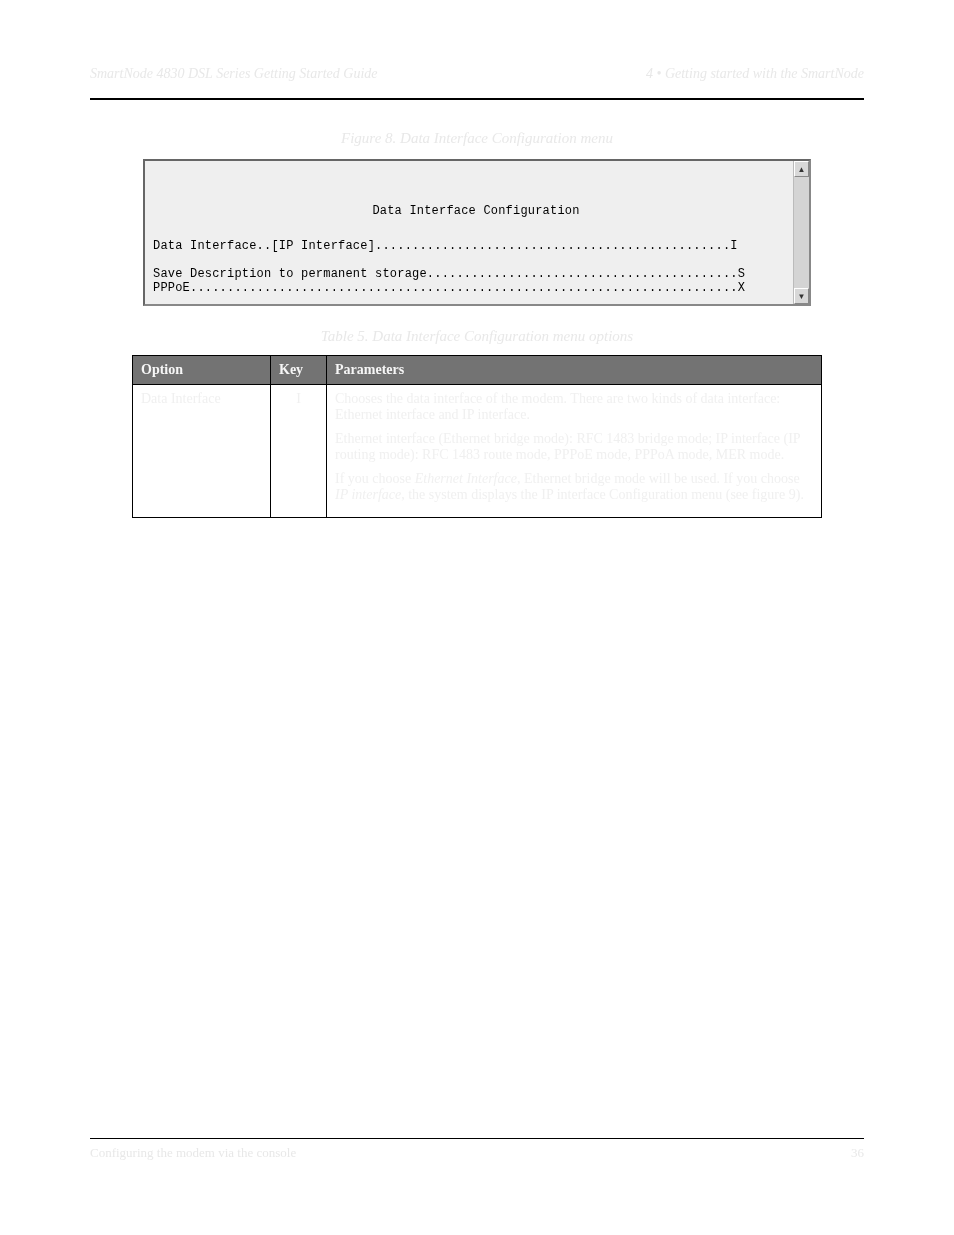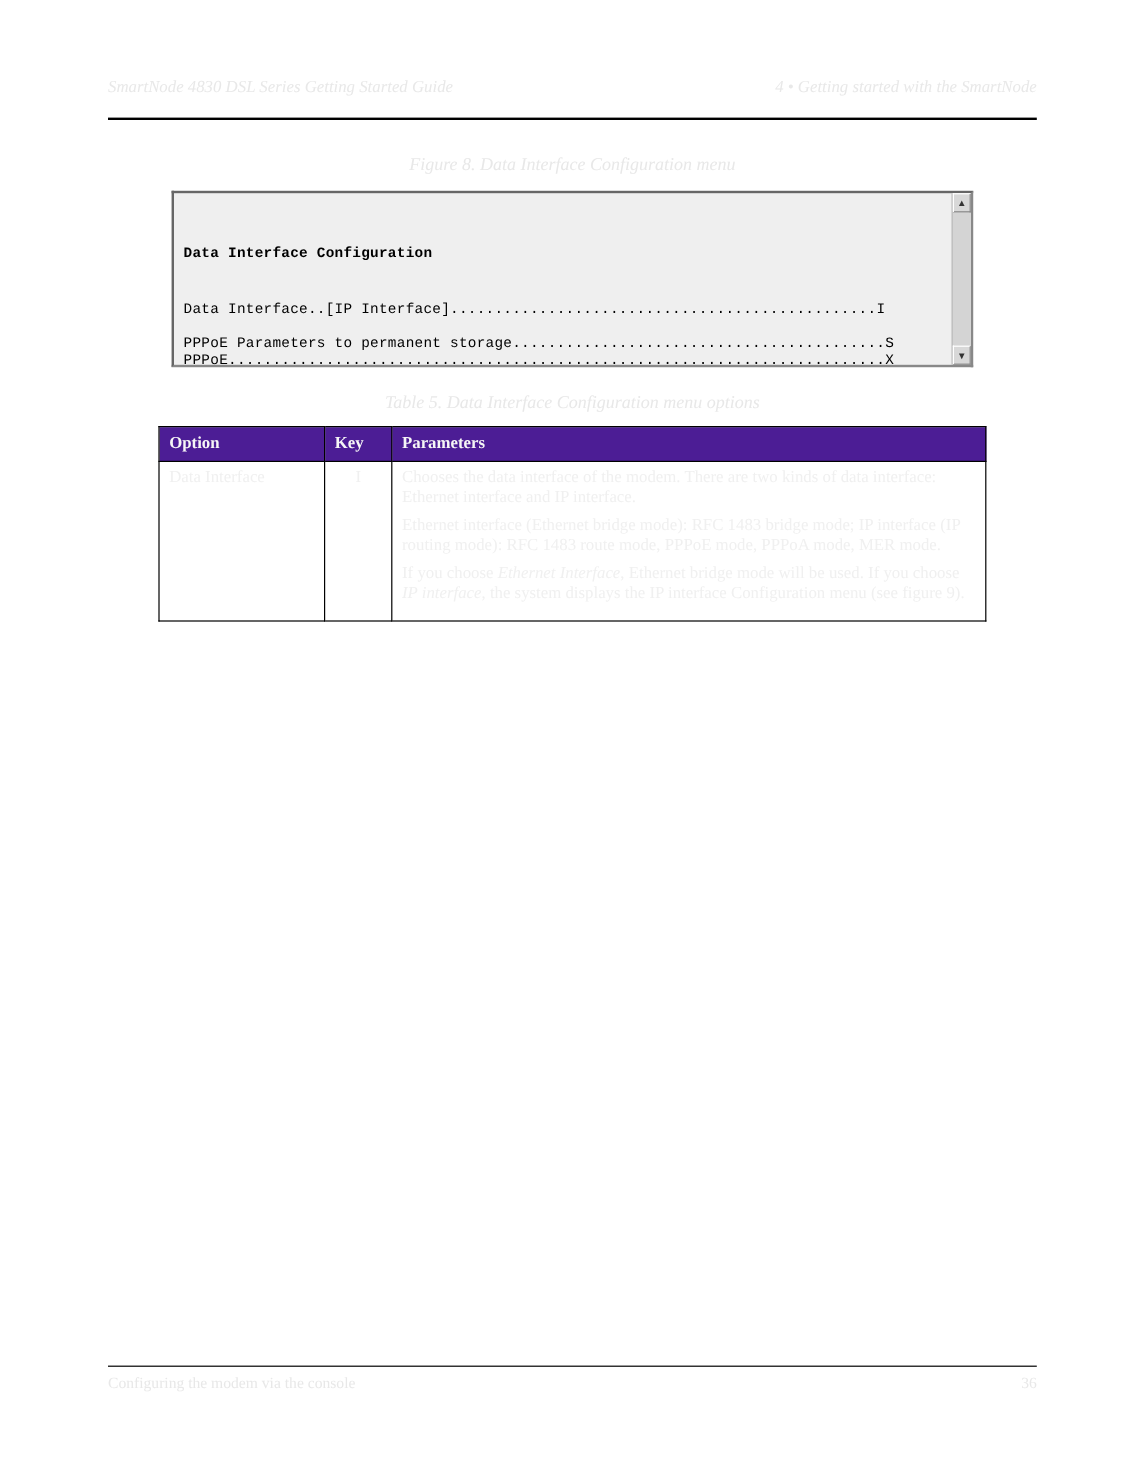--- a/index.html
+++ b/index.html
@@ -63,24 +63,24 @@
     font-size: 12px;
     line-height: 1.15;
     padding: 6px 10px 4px 8px;
     height: 147px;
     position: relative;
     overflow: hidden;
     white-space: pre;
     letter-spacing: 0.2px;
   }
   .terminal-title {
-    text-align: left;
-    font-weight: bold;
+    text-align: center;
+    font-weight: normal;
     margin-top: 24px;
-    margin-bottom: 20px;
+    margin-bottom: 8px;
   }
   .scrollbar {
     position: absolute;
     right: 2px;
     top: 2px;
     bottom: 2px;
     width: 16px;
     background: #d4d4d4;
     border-left: 1px solid #bbb;
   }
@@ -112,21 +112,21 @@
     margin: 0 auto;
     table-layout: fixed;
   }
   table.opt th, table.opt td {
     border: 1px solid #000;
     padding: 6px 8px;
     vertical-align: top;
     font-size: 14px;
   }
   table.opt th {
-    background: #4c1d95;
+    background: #737373;
     font-weight: bold;
     text-align: left;
     color: #f6f6f6;
   }
   table.opt td {
     color: #f0f0f0;
   }
   .col1 { width: 138px; }
   .col2 { width: 56px; text-align: center; }
   .col3 { width: auto; }
@@ -154,21 +154,21 @@
     <div class="header-right">4 • Getting started with the SmartNode</div>
   </div>
 
   <div class="figure-caption">Figure 8. Data Interface Configuration menu</div>
 
   <div class="terminal-wrap">
     <div class="terminal">
 <div class="terminal-title">Data Interface Configuration</div>
 <span><span>Data Interface..[IP Interface]</span>................................................<span>I</span></span>
 
-<span><span>PPPoE Parameters to permanent storage</span>..........................................<span>S</span></span>
+<span><span>Save Description to permanent storage</span>..........................................<span>S</span></span>
 <span><span>PPPoE</span>..........................................................................<span>X</span></span>
     </div>
     <div class="scrollbar">
       <div class="sb-btn sb-up">▲</div>
       <div class="sb-btn sb-down">▼</div>
     </div>
   </div>
 
   <div class="tbl-caption">Table 5. Data Interface Configuration menu options</div>
 

